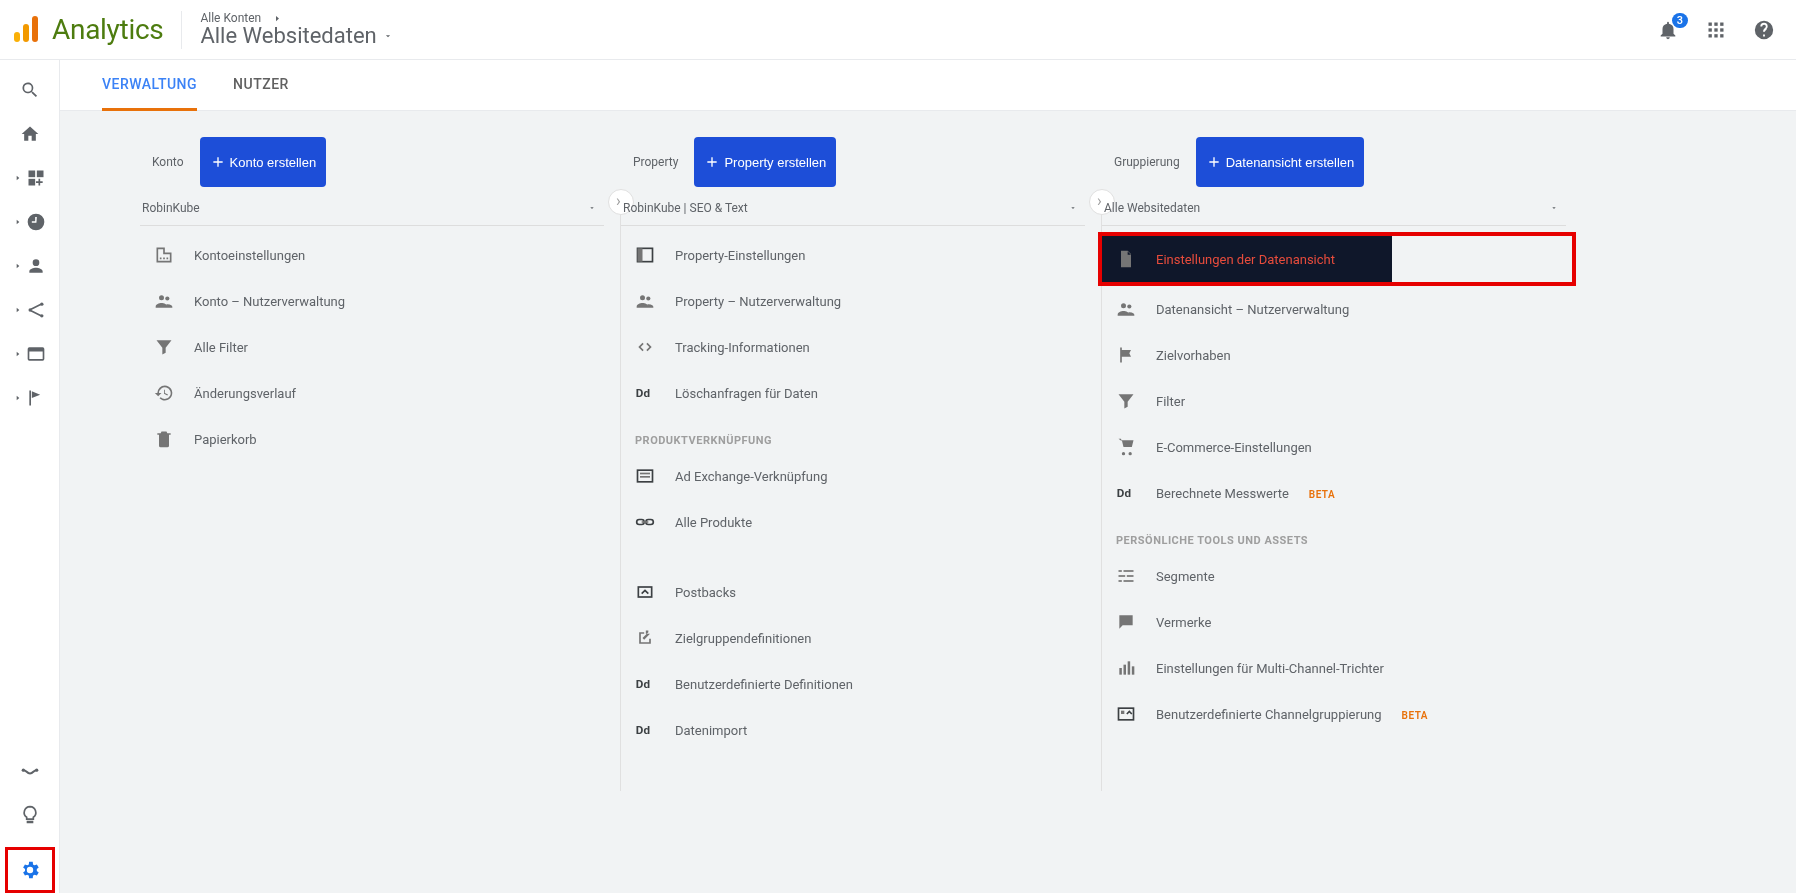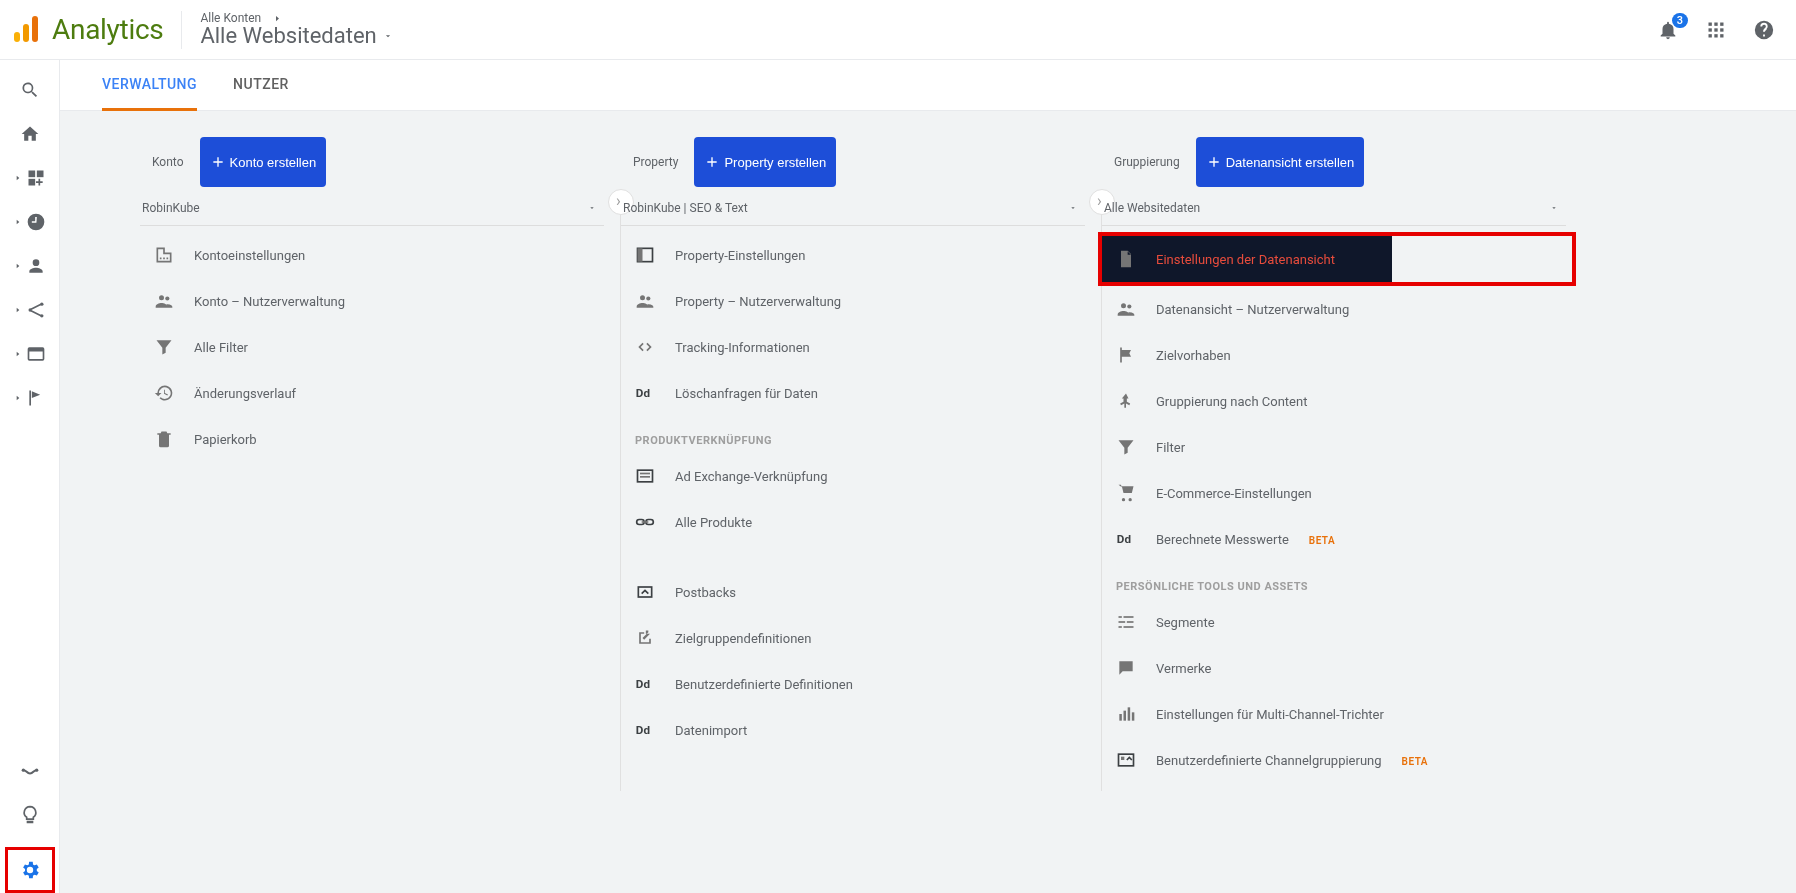--- a/index.html
+++ b/index.html
@@ -412,28 +412,20 @@
             <span class="mi-icon">
               <svg viewBox="0 0 24 24" width="20" height="20">
                 <path d="M5 3v18h2v-7h11l-2-4 2-4H7V3z"></path>
               </svg>
             </span>
             <span class="mi-label">Zielvorhaben</span>
           </div>
           <div class="menu-item ">
             <span class="mi-icon">
               <svg viewBox="0 0 24 24" width="20" height="20">
-                <path d="M12 3l3 6h-2v4l4 2-1 2-4-2v5h-2v-5l-4 2-1-2 4-2V9H7z"></path>
-              </svg>
-            </span>
-            <span class="mi-label">Gruppierung nach Content</span>
-          </div>
-          <div class="menu-item ">
-            <span class="mi-icon">
-              <svg viewBox="0 0 24 24" width="20" height="20">
                 <path d="M3 4h18l-7 9v6l-4 2v-8z"></path>
               </svg>
             </span>
             <span class="mi-label">Filter</span>
           </div>
           <div class="menu-item ">
             <span class="mi-icon">
               <svg viewBox="0 0 24 24" width="20" height="20">
                 <path d="M7 4h14l-2 8H9L7 4zM3 2h3l1 3m2 13a2 2 0 100 4 2 2 0 000-4zm8 0a2 2 0 100 4 2 2 0 000-4z"></path>
               </svg>

